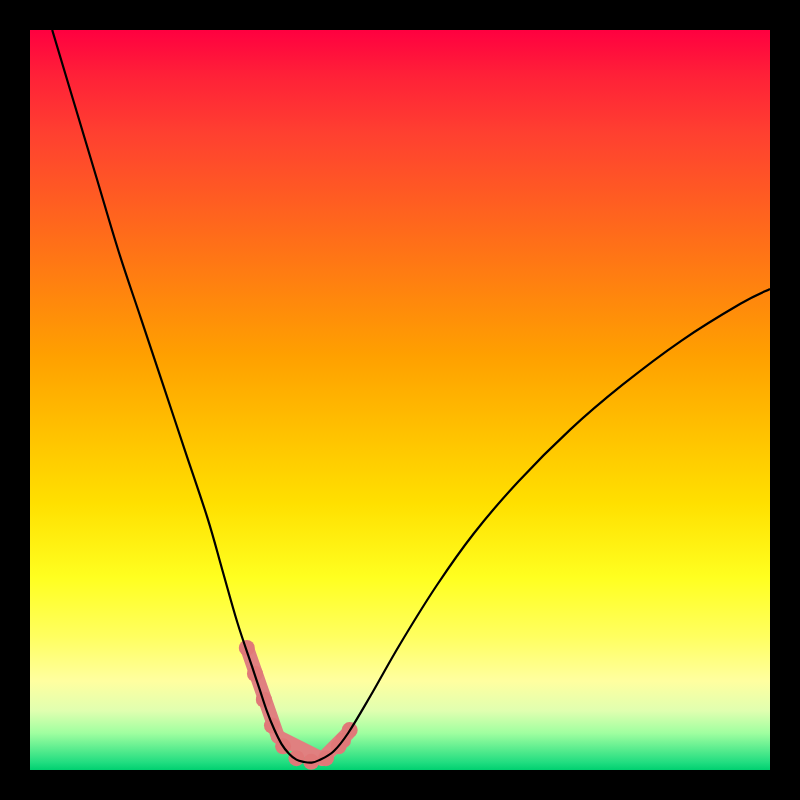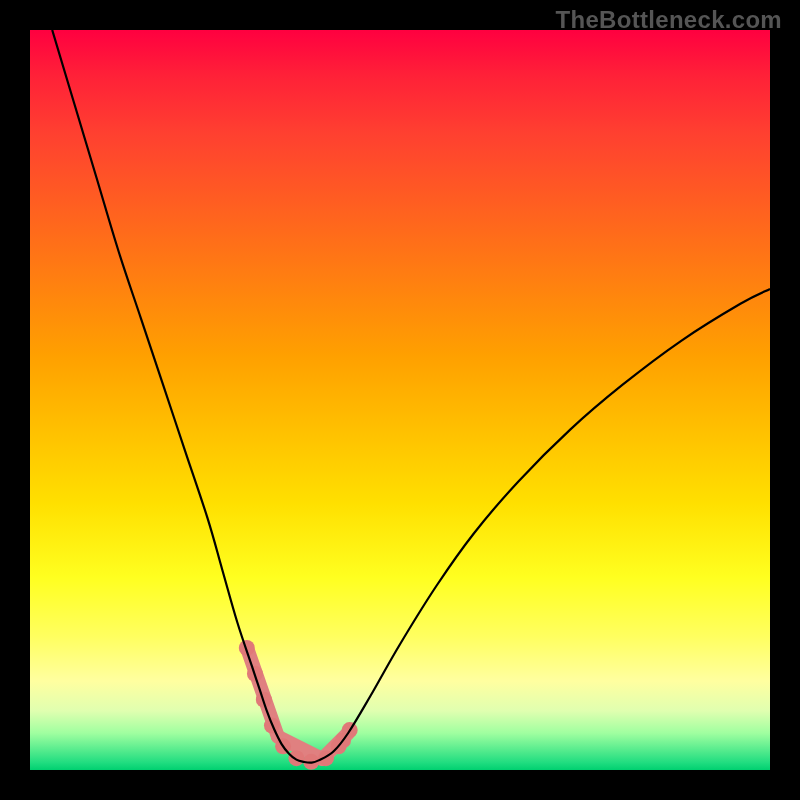--- a/index.html
+++ b/index.html
@@ -61,21 +61,20 @@
     stroke-linecap: round;
   }
   .pale-dot {
     fill: #e07878;
   }
 </style>
 </head>
 <body>
 
 <div class="stage">
-  <div class="branding">TheBottleneck.com</div>
   <div class="plot-area">
     <svg class="curve" viewBox="0 0 740 740" preserveAspectRatio="none">
       <g id="highlight-group">
           <path d="M 218.29999999999998,621.6 L 247.9,706.7" class="pale-line"></path>
           <path d="M 247.9,706.7 L 292.3,728.9" class="pale-line"></path>
           <path d="M 292.3,728.9 L 318.2,703" class="pale-line"></path>
           <circle cx="216.82" cy="617.9" r="8" class="pale-dot"></circle>
           <circle cx="224.96" cy="643.8" r="8" class="pale-dot"></circle>
           <circle cx="233.84" cy="669.7" r="8" class="pale-dot"></circle>
           <circle cx="241.98000000000002" cy="695.6" r="8" class="pale-dot"></circle>

